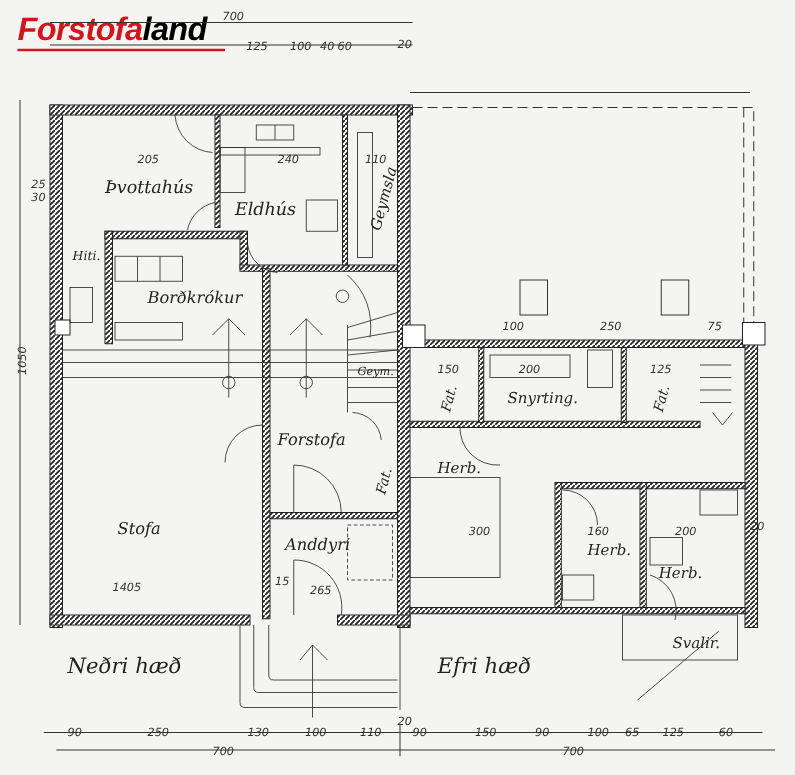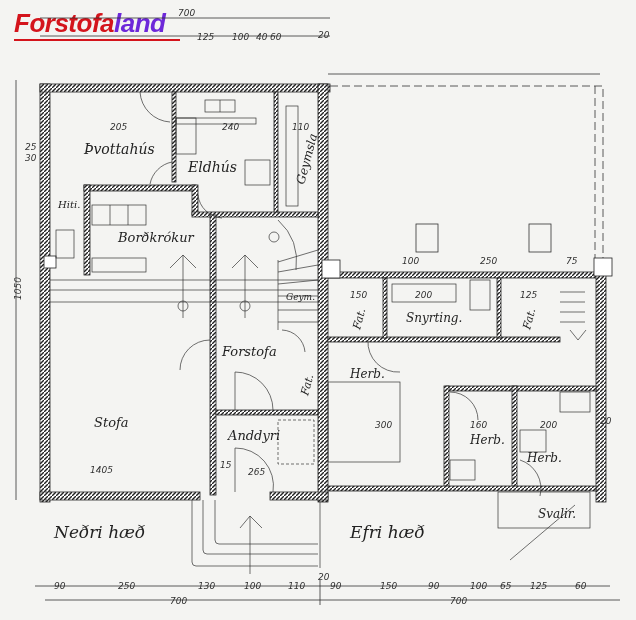--- a/index.html
+++ b/index.html
@@ -1,18 +1,18 @@
 <!DOCTYPE html>
 <html><head>
 <meta charset="utf-8">
 <style>
   html,body{margin:0;padding:0;background:#f4f4f2;}
   body{width:636px;height:620px;position:relative;overflow:hidden;font-family:"DejaVu Serif",serif;}
   .logo{position:absolute;left:14px;top:10px;font-family:"Liberation Sans",sans-serif;font-weight:bold;font-style:italic;font-size:26px;letter-spacing:-0.5px;line-height:1;}
-  .logo .a{color:#d4141c;} .logo .b{color:#6d28d9;}
+  .logo .a{color:#d4141c;} .logo .b{color:#000000;}
   .logo-bar{position:absolute;left:14px;top:39px;width:166px;height:2px;background:#d4141c;}
   svg{position:absolute;left:0;top:0;}
   .lbl{font-family:"DejaVu Serif",serif;font-style:italic;fill:#222;}
   .dim{font-family:"DejaVu Sans",sans-serif;font-style:italic;fill:#333;font-size:9px;}
 </style>
 </head>
 <body>
 
 <div class="logo"><span class="a">Forstofa</span><span class="b">land</span></div>
 <div class="logo-bar"></div>

